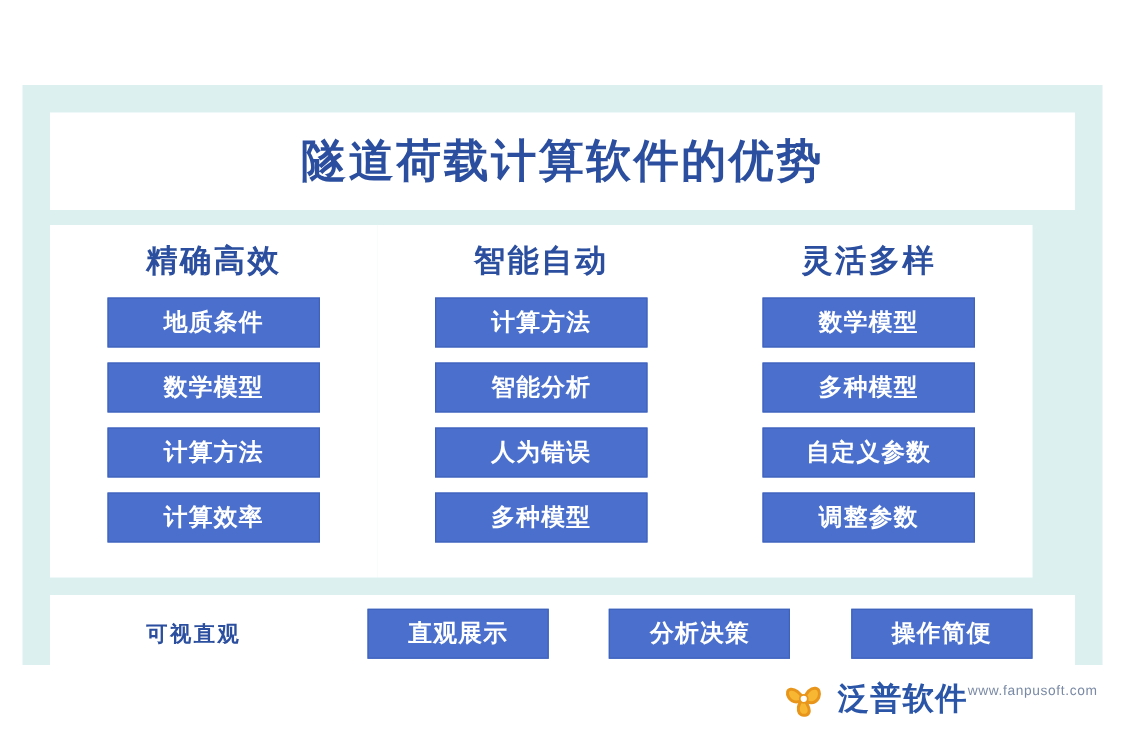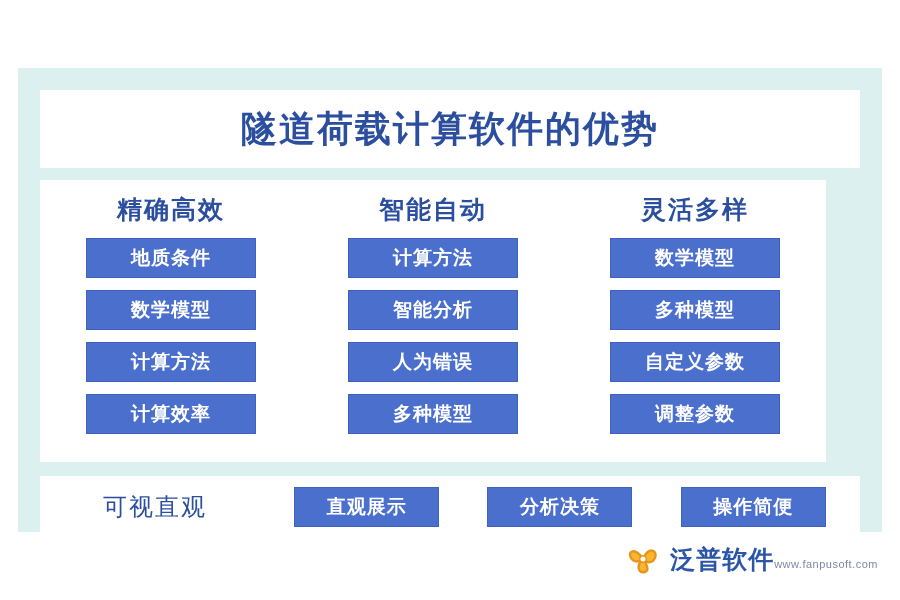--- a/index.html
+++ b/index.html
@@ -95,22 +95,22 @@
     top: 476px;
     width: 820px;
     height: 62px;
     background: #ffffff;
     display: flex;
     align-items: center;
   }
   .bottom-title {
     width: 230px;
     text-align: center;
-    font-size: 24px;
-    font-weight: normal;
+    font-size: 17px;
+    font-weight: bold;
     color: #2b4f9e;
     letter-spacing: 2px;
   }
   .bottom-chips {
     flex: 1;
     display: flex;
     align-items: center;
     justify-content: space-around;
     padding-right: 10px;
   }
@@ -143,21 +143,21 @@
   .logo-name {
     font-size: 25px;
     font-weight: bold;
     color: #2b56a8;
     letter-spacing: 1px;
   }
   .logo-url {
     font-size: 11px;
     color: #7a8aa5;
     letter-spacing: 0.5px;
-    margin-top: 12px;
+    margin-top: 1px;
   }
 </style>
 </head>
 <body>
 
 <div class="canvas">
 
   <div class="outer-panel"></div>
 
   <div class="title-bar">

